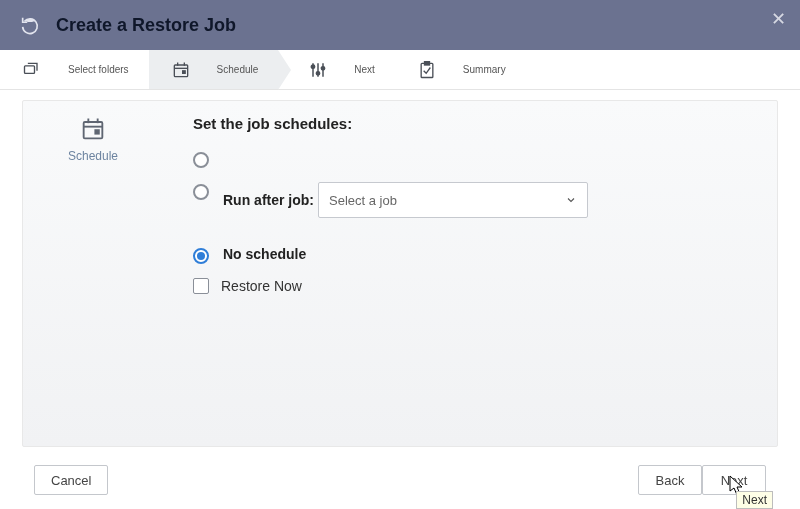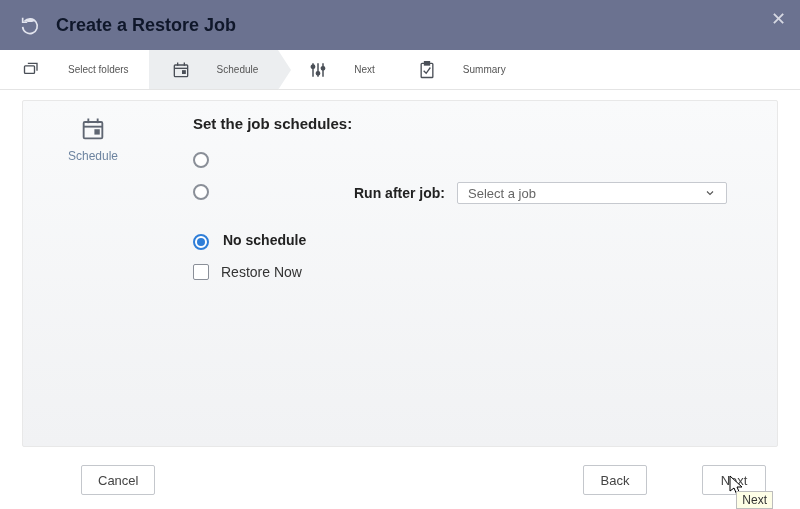--- a/index.html
+++ b/index.html
@@ -78,46 +78,46 @@
     width: 16px; height: 16px; border: 2px solid #8a8f98; border-radius: 50%;
     flex-shrink: 0; margin-top: 2px; display:flex; align-items:center; justify-content:center;
     cursor: pointer; background:#fff;
   }
   .radio.checked { border-color: #2f7ed8; }
   .radio.checked::after { content:""; width:8px; height:8px; background:#2f7ed8; border-radius:50%; }
   .opt-body { flex: 1; }
   .opt-label { font-size: 14px; font-weight: 700; color: #222; }
   .opt-desc { font-size: 13px; color: #6a6f78; margin-top: 4px; }
 
-  .run-row { display:flex; align-items:center; gap: 12px; justify-content: flex-end; }
+  .run-row { display:flex; align-items:center; gap: 4px; }
   .select {
-    border: 1px solid #c6c9cf; background:#fff; height: 22px; width: 270px;
+    border: 1px solid #c6c9cf; background:#fff; height: 36px; width: 270px;
     display:flex; align-items:center; justify-content:space-between;
     padding: 0 10px; font-size: 13px; color:#666; border-radius:2px; cursor:pointer;
   }
   .chev { width:12px; height:12px; display:flex; align-items:center; justify-content:center;}
 
   .check-row { display:flex; align-items:center; gap: 12px; margin-top: 14px; margin-left: 0;}
   .checkbox {
     width:16px; height:16px; border:1.5px solid #8a8f98; border-radius:2px; background:#fff; cursor:pointer;
   }
   .check-label { font-size: 14px; color:#333; }
 
   
   .footer {
     position: absolute; left: 0; right: 0; bottom: 0;
     padding: 0 34px 14px;
   }
   .btn {
     display:inline-flex; align-items:center; justify-content:center;
     height: 30px; min-width: 64px; padding: 0 16px;
     border: 1px solid #c4c7cc; background: #fff; color:#444;
-    font-size: 13px; border-radius: 2px; cursor:pointer;margin-left:47px;
-  }
-  .footer-right { position:absolute; right:34px; bottom:14px; display:flex; gap:8px; }
+    font-size: 13px; border-radius: 2px; cursor:pointer;
+  }
+  .footer-right { position:absolute; right:34px; bottom:14px; display:flex; }
 
   
   .cursor {
     position:absolute; right: 55px; bottom: 12px; width: 16px; height:22px; pointer-events:none;
   }
   .tooltip {
     position:absolute; right: 27px; bottom: 0;
     background:#fefee6; border:1px solid #bdbdbd; padding:1px 5px;
     font-size:12px; color:#333;
   }

